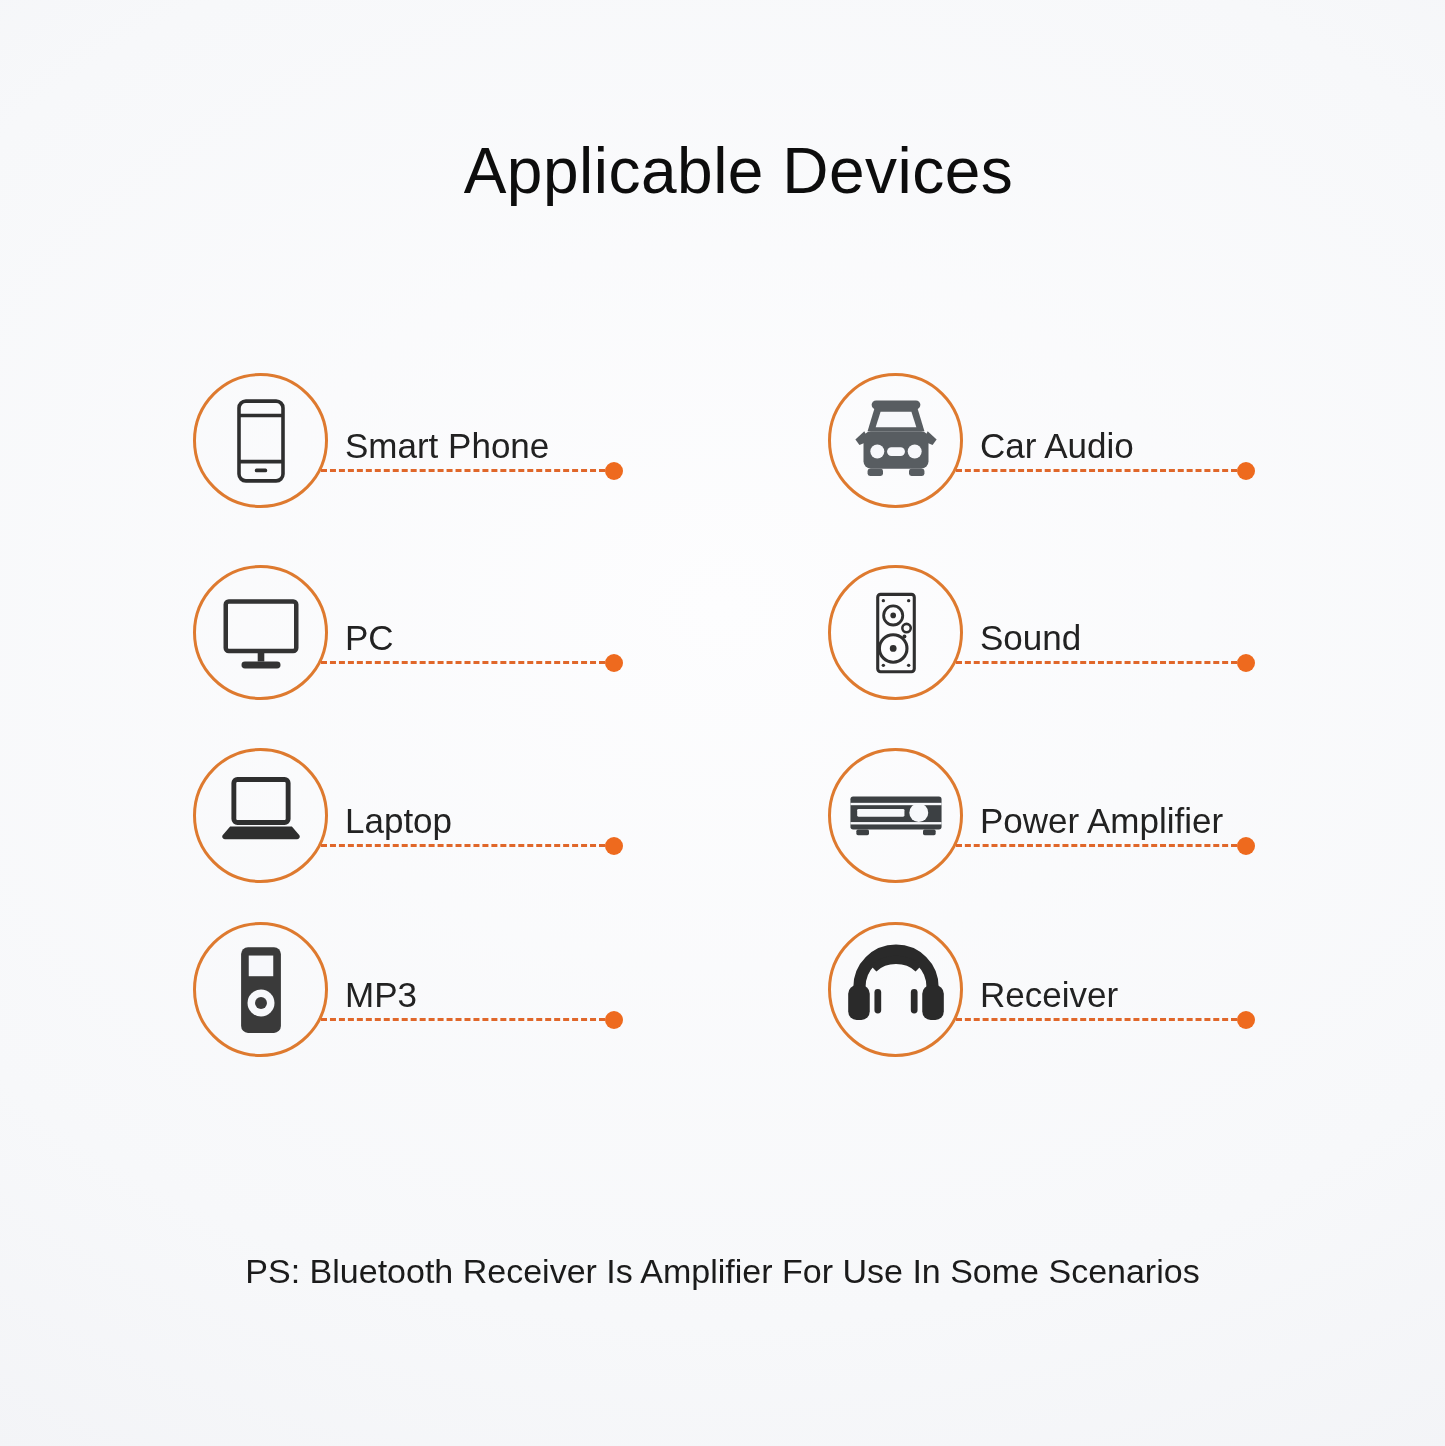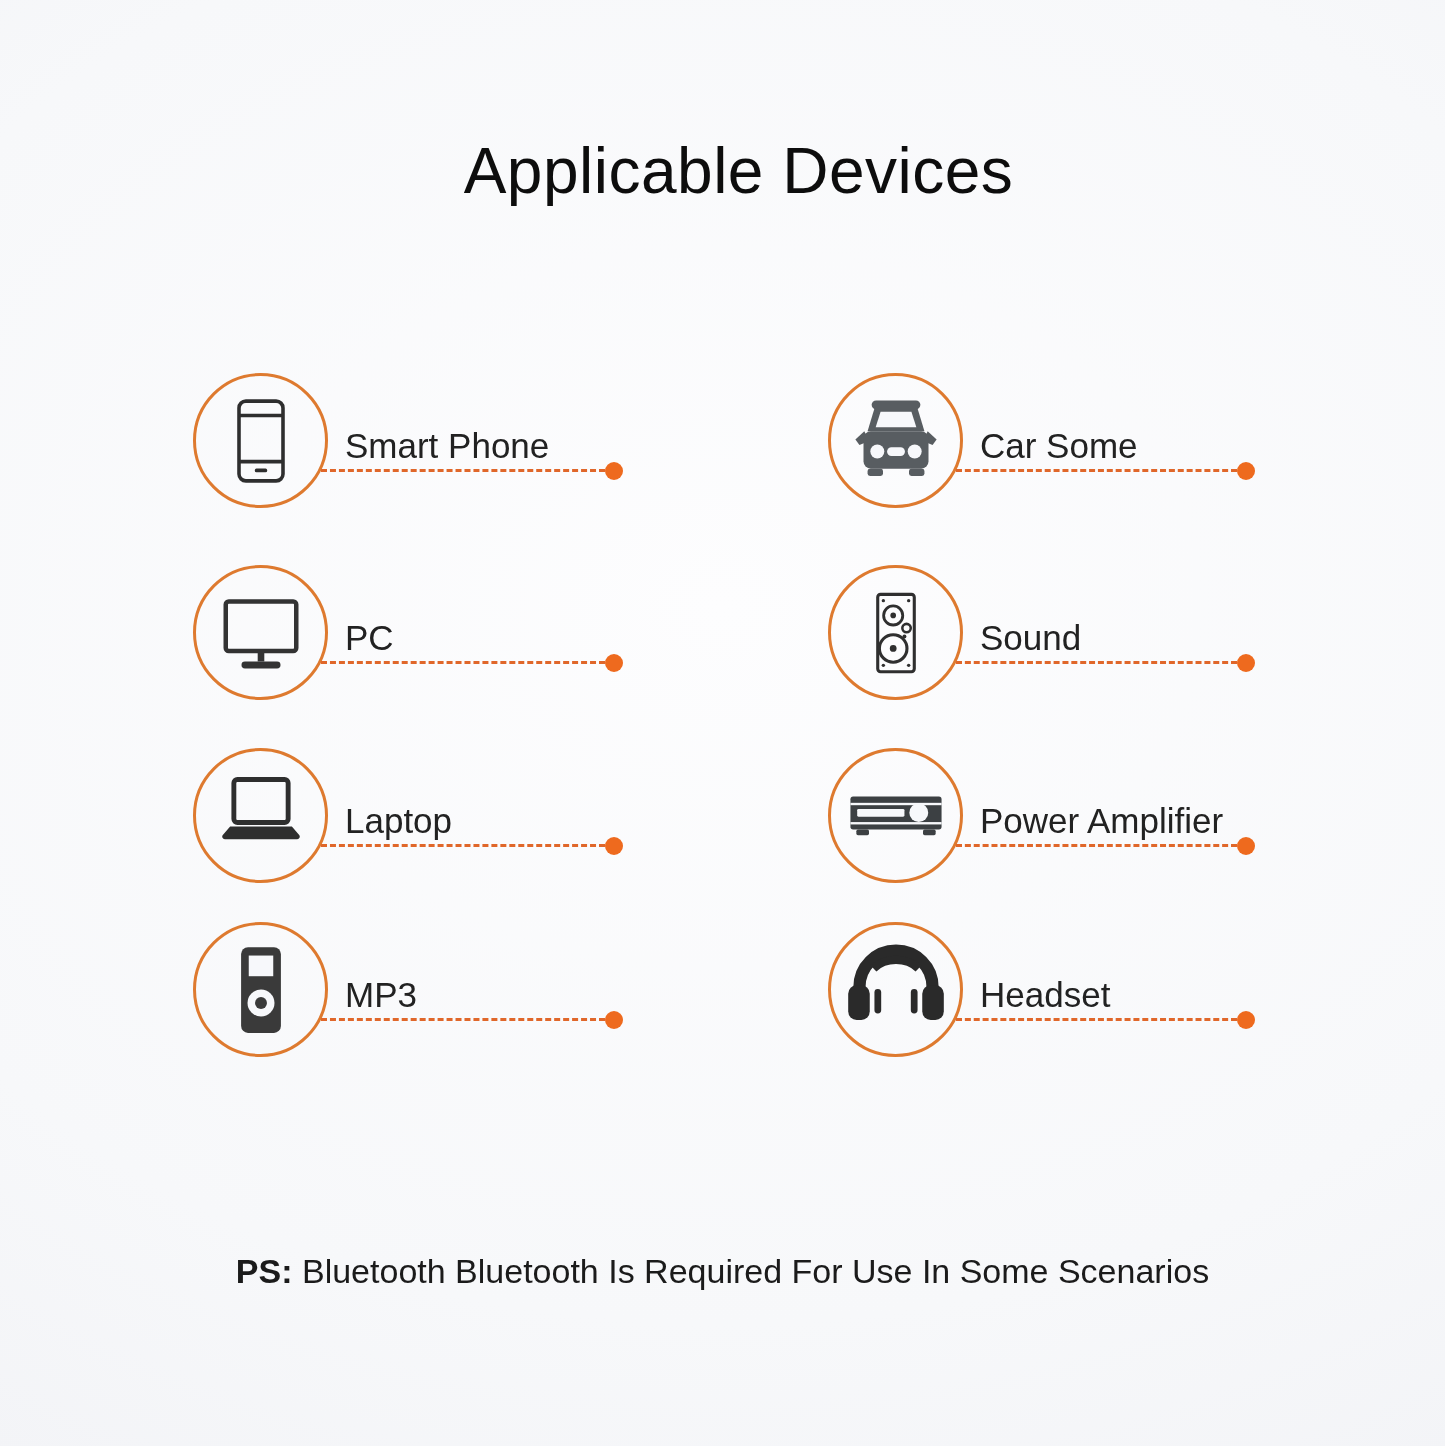--- a/index.html
+++ b/index.html
@@ -40,21 +40,21 @@
   .col-right .connector { width:281px; }
   .connector .dot {
     position:absolute; right:-18px; top:-10.5px;
     width:18px; height:18px; border-radius:50%;
     background:var(--dot, #EE6A1E);
   }
   .note {
     position:absolute; top:1252px; left:0; width:100%;
     text-align:center; font-size:34px; color:#1b1b1b;
   }
-  .note b { font-weight:bold; }
+  .note b { font-weight:normal; }
   .icon svg { display:block; }
 </style>
 </head>
 <body>
 
 <div class="canvas">
 
   <div class="title">Applicable Devices</div>
 
   <div class="device d1 col-left">
@@ -85,21 +85,21 @@
           <path d="M51.5 26 l5.5 5 -2.5 3.5 -6 -2.5 z"></path>
           <rect x="12" y="26" width="40" height="23" rx="4.5"></rect>
           <rect x="14.5" y="49" width="9.5" height="4.5" rx="1.5"></rect>
           <rect x="40" y="49" width="9.5" height="4.5" rx="1.5"></rect>
           <circle cx="20.5" cy="38.5" r="4.3" fill="#f7f8fb"></circle>
           <circle cx="43.5" cy="38.5" r="4.3" fill="#f7f8fb"></circle>
           <rect x="26.5" y="35.8" width="11" height="5.4" rx="2.7" fill="#f7f8fb"></rect>
         </svg>
       </span>
     </div>
-    <div class="label">Car Some</div>
+    <div class="label">Car Audio</div>
     <div class="connector">
         <span class="dot"></span>
       </div>
   </div>
 
   <div class="device d4 col-right">
     <div class="circle">
       <span class="icon">
         <svg width="90" height="90" viewBox="0 0 64 64" fill="none" stroke="#2f2f2f">
           <rect x="19" y="4.5" width="26" height="55" rx="2" stroke-width="2.2"></rect>
@@ -196,23 +196,23 @@
         <svg width="120" height="120" viewBox="0 0 64 64" fill="#2a2a2a">
           <path d="M12.5 36 v-5.5 c0 -10.8 8.7 -19.5 19.5 -19.5 s19.5 8.7 19.5 19.5 V36" fill="none" stroke="#2a2a2a" stroke-width="6.5"></path>
           <path d="M20 20.5 a16 13.5 0 0 1 24 0" fill="none" stroke="#2a2a2a" stroke-width="4.5"></path>
           <rect x="6.5" y="29.5" width="11.5" height="18.5" rx="4.5"></rect>
           <rect x="46" y="29.5" width="11.5" height="18.5" rx="4.5"></rect>
           <rect x="20.5" y="31.5" width="3.6" height="13" rx="1.8"></rect>
           <rect x="39.9" y="31.5" width="3.6" height="13" rx="1.8"></rect>
         </svg>
       </span>
     </div>
-    <div class="label">Headset</div>
+    <div class="label">Receiver</div>
     <div class="connector">
         <span class="dot"></span>
       </div>
   </div>
 
   <div class="note">
-    <b>PS:</b><span> Bluetooth Bluetooth Is Required For Use In Some Scenarios</span>
+    <b>PS:</b><span> Bluetooth Receiver Is Amplifier For Use In Some Scenarios</span>
   </div>
 
 </div>
 
 </body></html>

